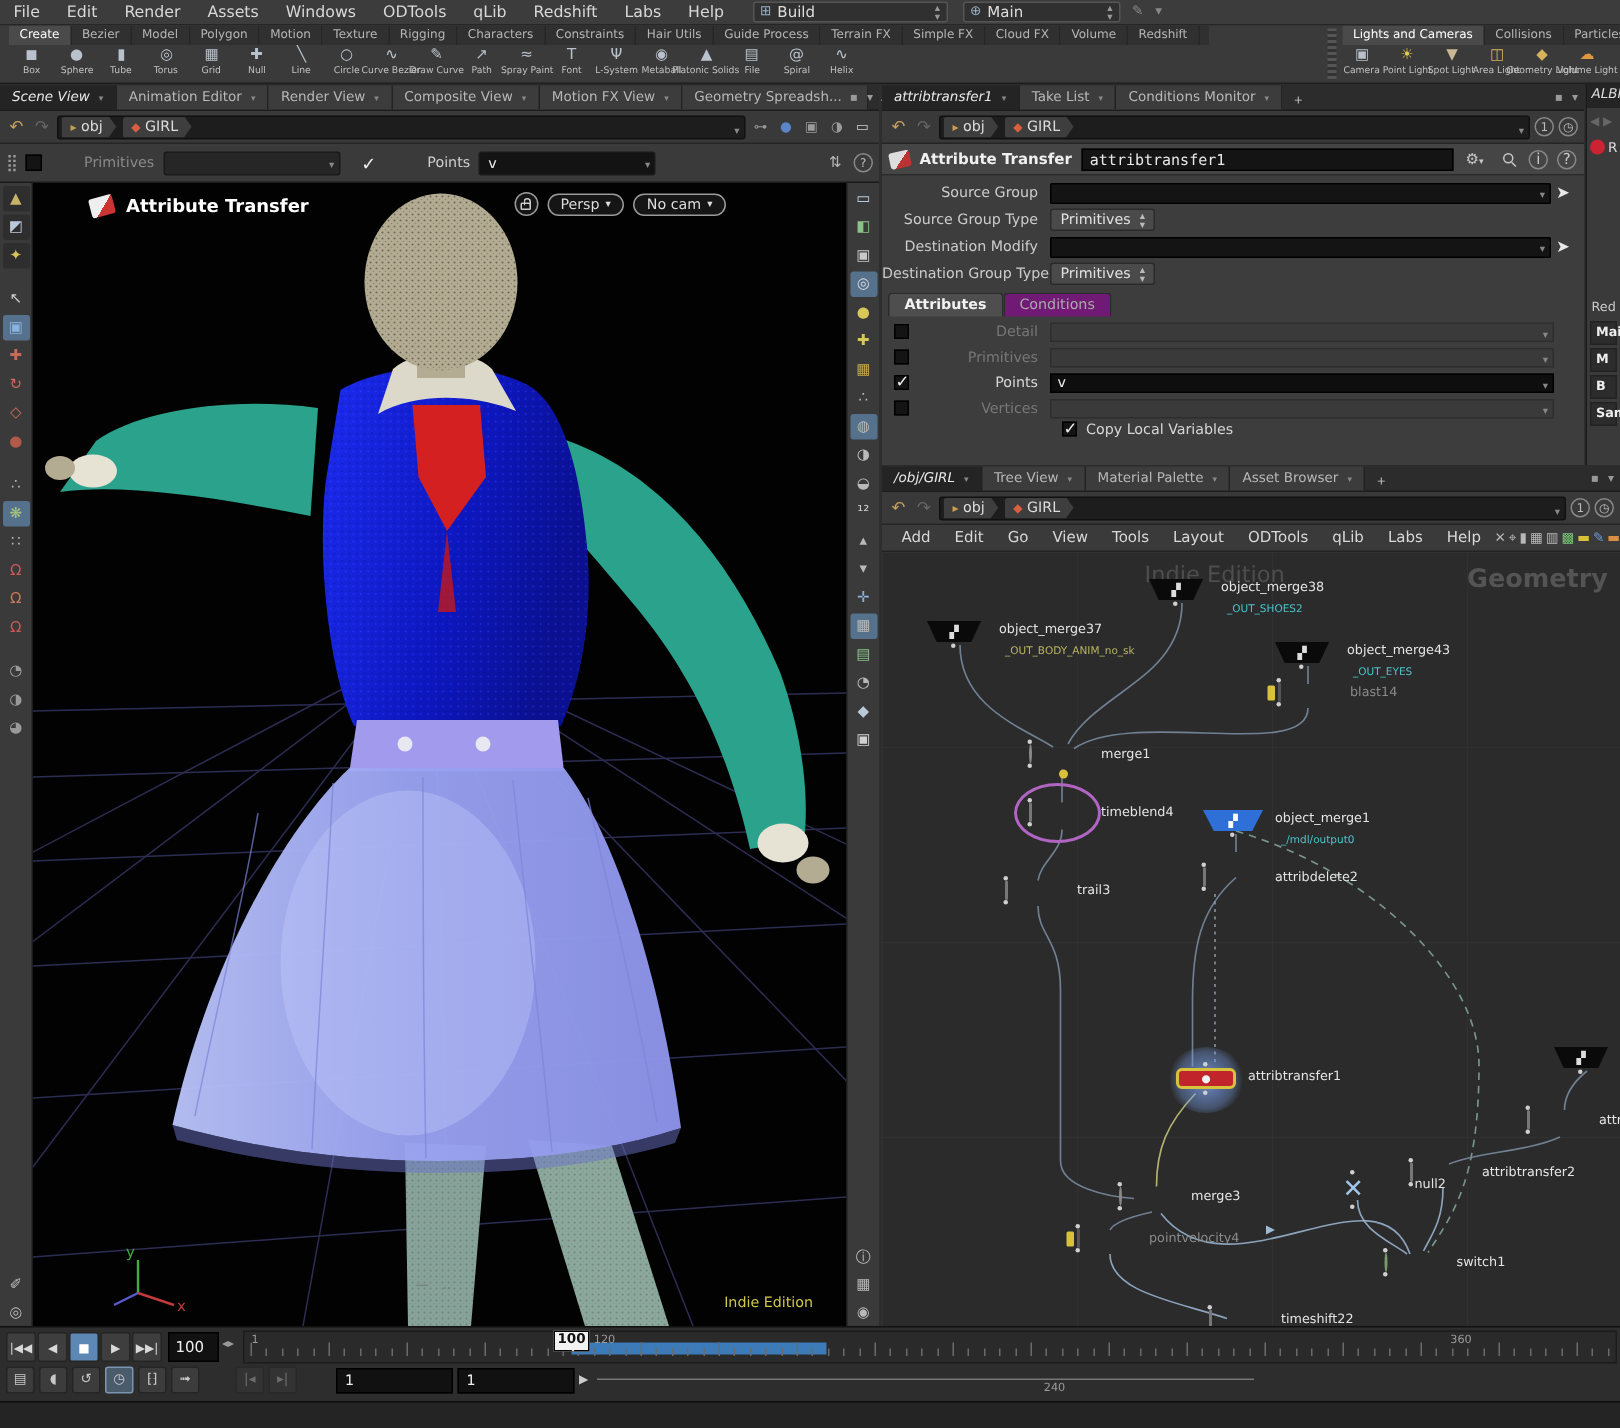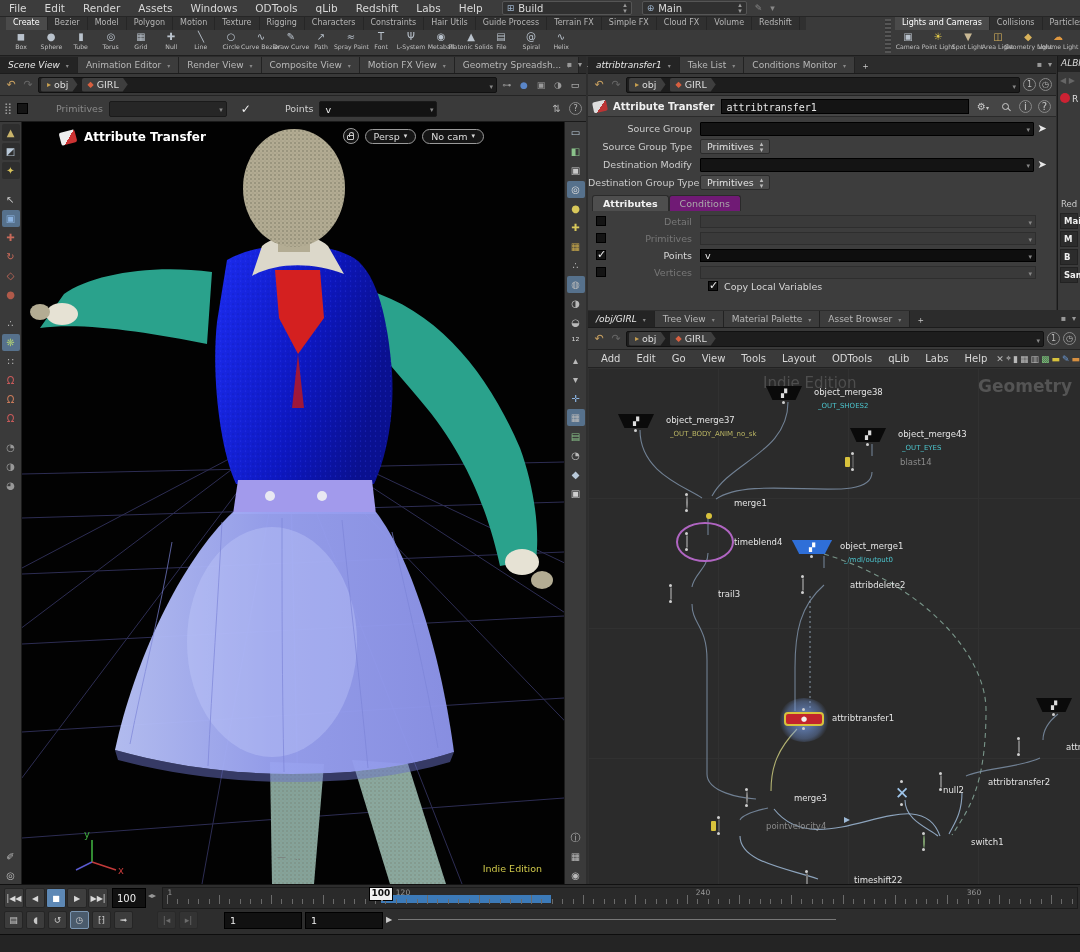--- a/index.html
+++ b/index.html
@@ -799,21 +799,21 @@
           <div class="node node-black" style="left: 262px; top: 60px;">
             <span class="body"></span>
             <span class="cdot-b"></span>
             <span class="nlabel">object_merge43</span>
             <span class="nsub" style="color: rgb(76, 195, 204);">_OUT_EYES</span>
           </div>
           <div class="node node-flat dim" style="left: 264px; top: 88px;"><span class="body"></span><span class="cdot-t"></span><span class="cdot-b"></span><span class="flag" style="background: rgb(216, 194, 60);"></span><span class="nlabel">blast14</span></div>
           <div class="node node-round" style="left: 98px; top: 129px;"><span class="body"></span><span class="cdot-t"></span><span class="cdot-b"></span><span class="badge" style="background: rgb(216, 194, 60);"></span><span class="nlabel">merge1</span></div>
           <div class="node node-flat" style="left: 98px; top: 168px;"><span class="ring"></span><span class="body"></span><span class="cdot-t"></span><span class="cdot-b"></span><span class="nlabel">timeblend4</span></div>
           <div class="node node-flat" style="left: 82px; top: 220px;"><span class="body"></span><span class="cdot-t"></span><span class="cdot-b"></span><span class="nlabel">trail3</span></div>
-          <div class="node node-blue" style="left: 204px; top: 172px;">
+          <div class="node node-blue" style="left: 214px; top: 172px;">
             <span class="body"></span>
             <span class="cdot-b"></span>
             <span class="nlabel">object_merge1</span>
             <span class="nsub" style="color: rgb(76, 195, 204);">_/mdl/output0</span>
           </div>
           <div class="node node-flat" style="left: 214px; top: 211px; text-align: right;"><span class="body"></span><span class="cdot-t"></span><span class="cdot-b"></span><span class="nlabel">attribdelete2</span></div>
           <div class="node node-red" style="left: 196px; top: 344px;">
             <span class="glow"></span>
             <span class="body"></span>
             <span class="cdot-t"></span>
@@ -931,21 +931,21 @@
           <span class="tick" style="left: 836px; height: 9px;"></span>
           <span class="tick" style="left: 846.4px; height: 5px;"></span>
           <span class="tick" style="left: 856.8px; height: 5px;"></span>
           <span class="tick" style="left: 867.2px; height: 5px;"></span>
           <span class="tick" style="left: 877.6px; height: 5px;"></span>
           <span class="tick" style="left: 888px; height: 9px;"></span>
           <span class="tick" style="left: 898.4px; height: 5px;"></span>
           <span class="tick" style="left: 908.8px; height: 5px;"></span>
           <span class="tick-label" style="left: 7px;">1</span>
           <span class="tick-label" style="left: 240px;">120</span>
-          <span class="tick-label" style="left: 540px;">240</span>
+          <span class="tick-label" style="left: 540px; margin-top: 32px;">240</span>
           <span class="tick-label" style="left: 811px;">360</span>
         </div>
       <div id="playhead" style="left: 206px;">100</div>
     </div>
     <div id="tl-row2">
       <span id="tl2-icons" style="display:flex; gap:3px;">
           <span class="tl2-btn">▤</span>
           <span class="tl2-btn">◖</span>
           <span class="tl2-btn">↺</span>
           <span class="tl2-btn active">◷</span>

